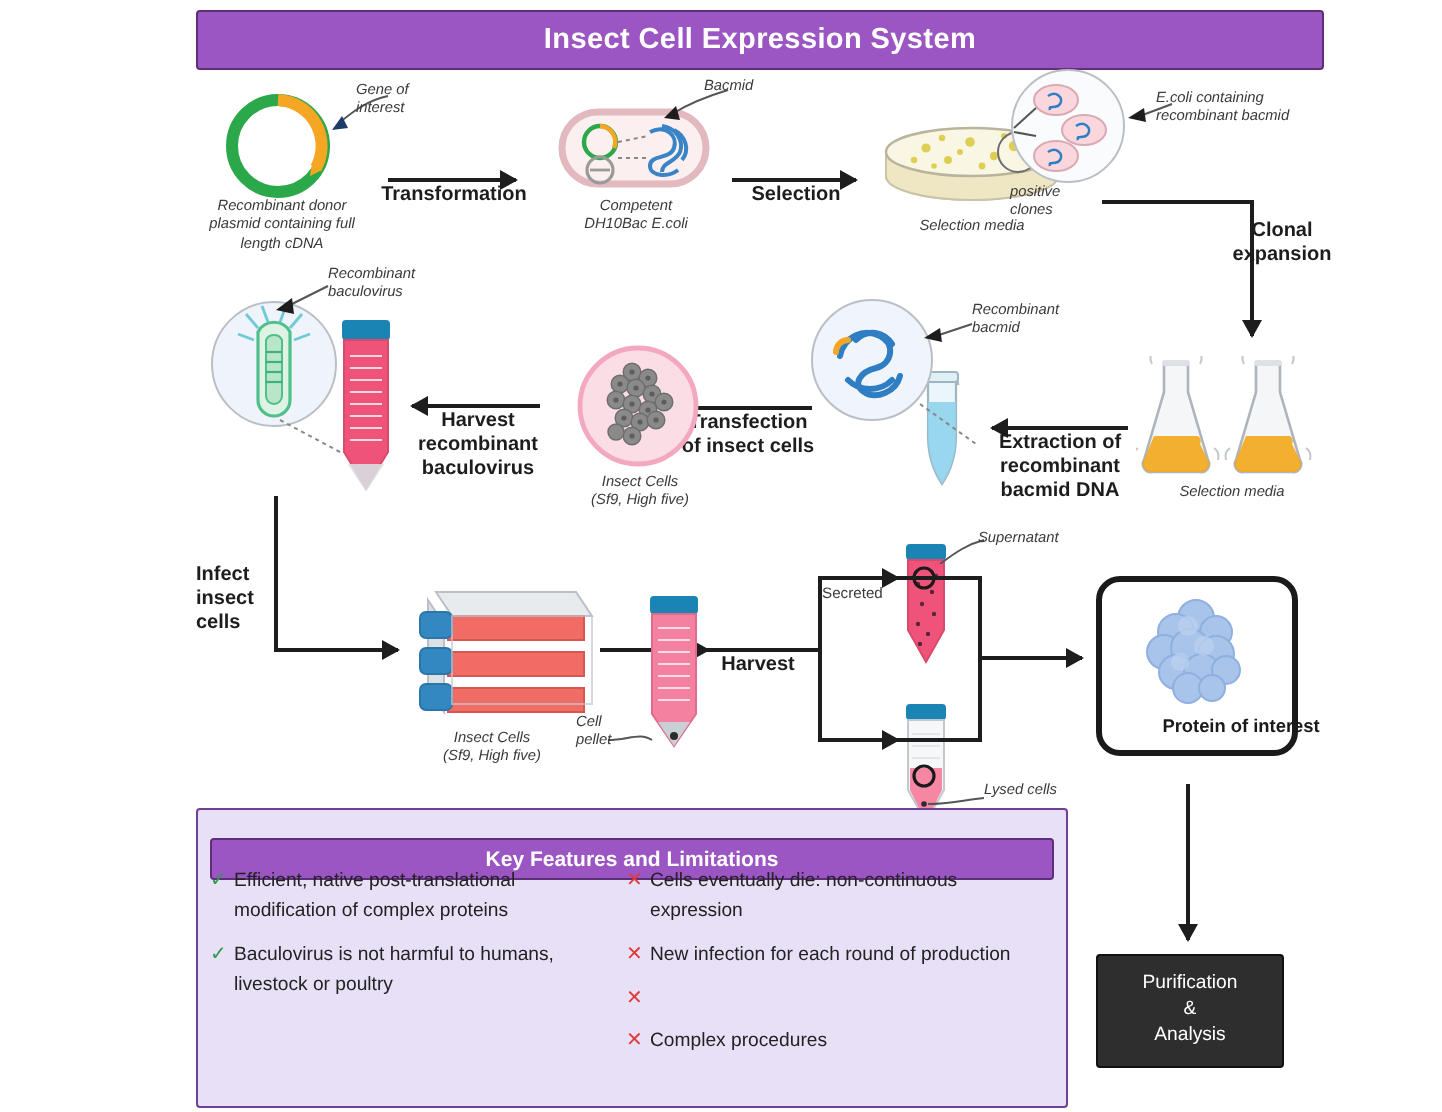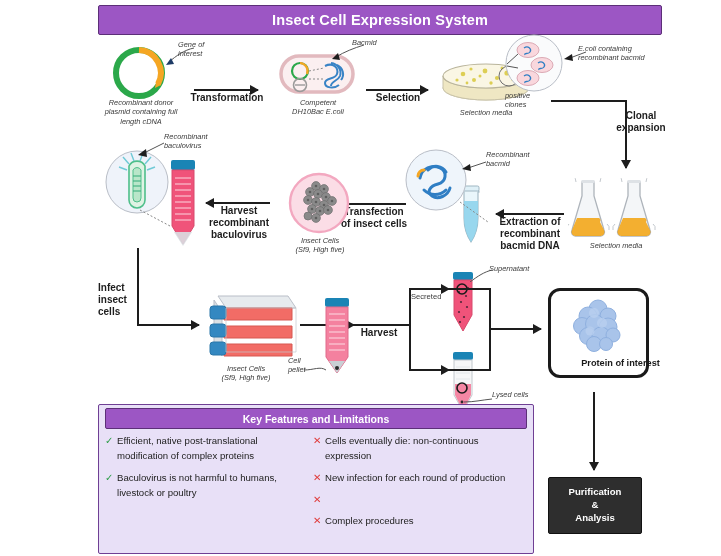--- a/index.html
+++ b/index.html
@@ -33,37 +33,37 @@
   .plain-h{height:2px;background:#1d1d1d;}
   .plain-v{width:2px;background:#1d1d1d;}
 
   
   .callout{stroke:#555;stroke-width:1;fill:none;}
   .dashline{stroke:#888;stroke-width:1;stroke-dasharray:2 2;fill:none;}
 
   
   #kf-panel{left:98px;top:404px;width:434px;height:148px;
     background:#E8E0F7;border:1.5px solid #6f3f94;border-radius:2px;}
-  #kf-head{position:absolute;left:6px;top:3px;width:420px;height:19px;
+  #kf-head{position:absolute;left:6px;top:14px;width:420px;height:19px;
     background:#9C56C4;border:1.5px solid #5c2f78;border-radius:2px;
     display:flex;align-items:center;justify-content:center;}
   #kf-head .t{color:#fff;font-size:10.5px;font-weight:bold;}
   .kf-col{position:absolute;top:29px;}
   #kf-left{left:6px;width:206px;}
   #kf-right{left:214px;width:214px;}
   .kf-item{display:flex;align-items:flex-start;margin-bottom:7px;}
   .kf-mark{flex:0 0 12px;font-size:10px;font-weight:bold;line-height:1.45;}
   .kf-mark.ok{color:#2e9e49;}
   .kf-mark.no{color:#e03b3b;}
   .kf-txt{font-size:9.6px;color:#222;line-height:1.55;}
 
   
   #purif-box{left:548px;top:477px;width:92px;height:55px;background:#2e2e2e;
     border:1.5px solid #111;border-radius:2px;display:flex;align-items:center;justify-content:center;}
-  #purif-box .t{color:#fff;font-size:9.6px;font-weight:bold;text-align:center;line-height:1.35;}
+  #purif-box .t{color:#fff;font-size:9.6px;font-weight:normal;text-align:center;line-height:1.35;}
 
   
   #protein-box{left:548px;top:288px;width:95px;height:84px;background:#fff;
     border:3px solid #1a1a1a;border-radius:12px;}
   #protein-box .cap{position:absolute;left:0;bottom:7px;width:100%;text-align:center;
     font-size:9.2px;font-weight:bold;color:#1a1a1a;margin-left:22px;}
 </style>
 </head>
 <body>
 

